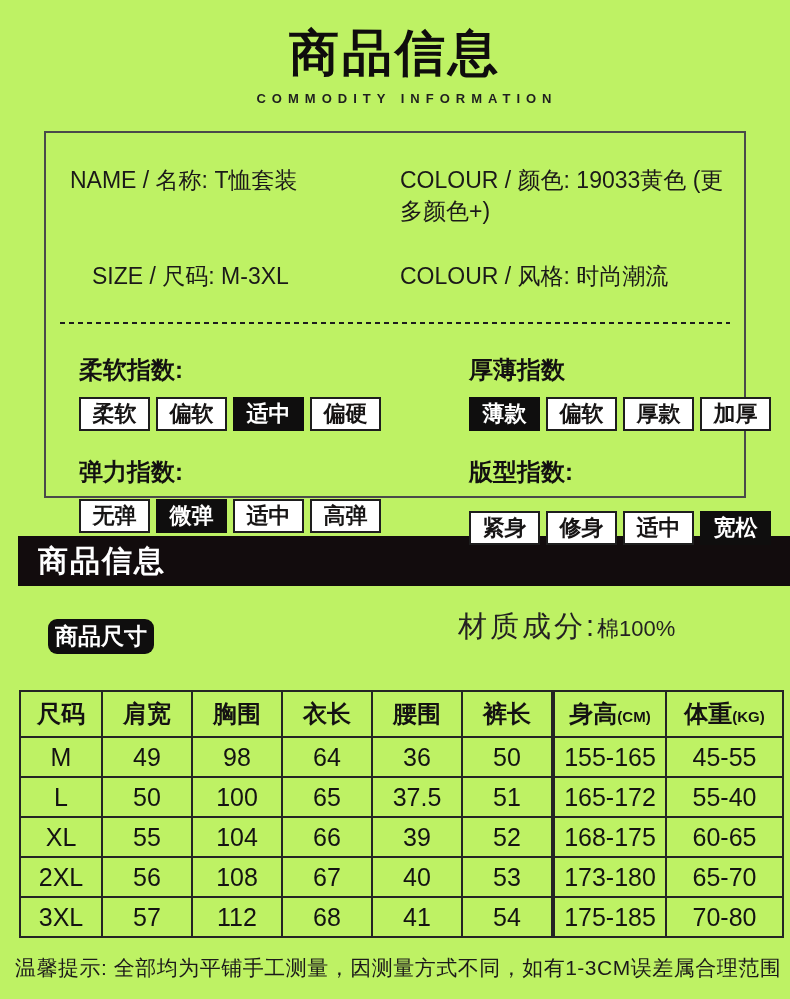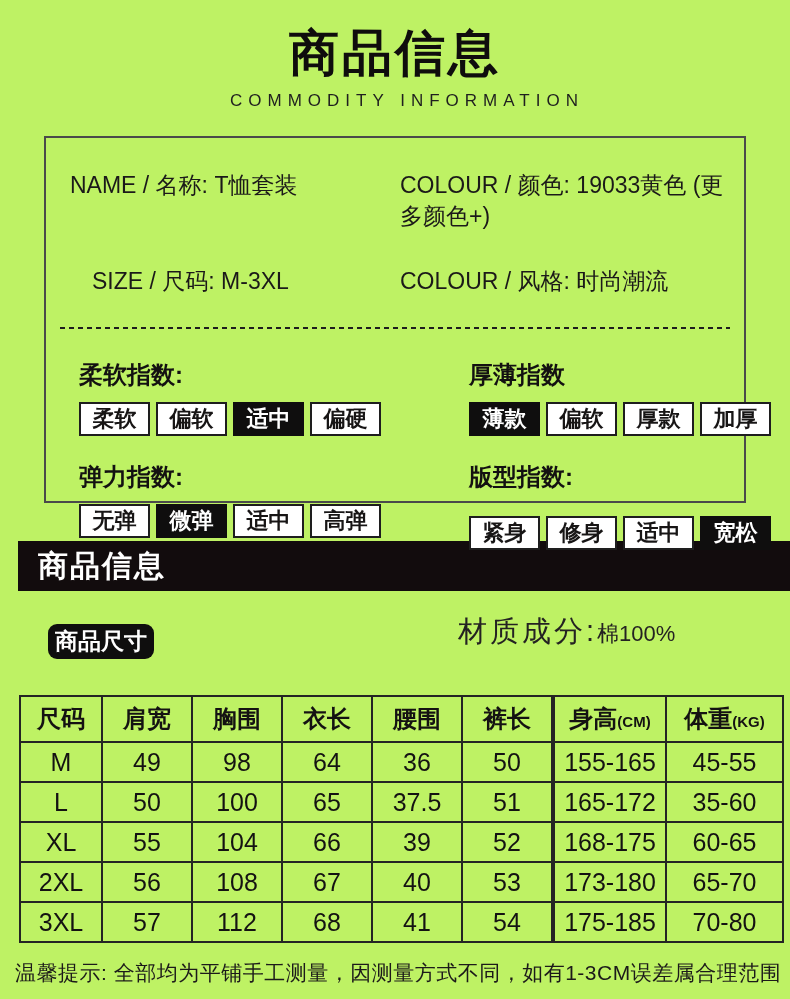--- a/index.html
+++ b/index.html
@@ -6,21 +6,21 @@
   html,body { margin:0; padding:0; background:#ffffff; }
   .page {
     width:790px; height:999px; overflow:hidden; position:relative;
     background:#bef264; color:#151313;
     font-family:"Liberation Sans","DejaVu Sans",sans-serif;
   }
 
   
   .header { text-align:center; padding-top:26px; }
   .title { margin:0; font-size:50px; line-height:1.1; font-weight:900; letter-spacing:3px; color:#0f0d0d; }
-  .subtitle { margin-top:10px; font-size:17px; font-weight:normal; letter-spacing:6px; color:#1f1f1f;margin-left:24px; }
+  .subtitle { margin-top:10px; font-size:13px; font-weight:bold; letter-spacing:6px; color:#1f1f1f;margin-left:24px; }
 
   
   .info-box {
     width:702px; height:367px; margin:25px auto 0;
     border:2px solid #4a4a4a; padding-top:32px;
   }
   .field-grid {
     display:grid; grid-template-columns:330px 1fr;
     row-gap:34px; padding-left:24px; font-size:23px; color:#1b1919;
   }
@@ -220,21 +220,21 @@
             <th><span>体重</span><span class="unit">(KG)</span></th>
           </tr>
         </thead>
       <tbody>
           <tr>
             <td>155-165</td>
             <td>45-55</td>
           </tr>
           <tr>
             <td>165-172</td>
-            <td>35-60</td>
+            <td>55-40</td>
           </tr>
           <tr>
             <td>168-175</td>
             <td>60-65</td>
           </tr>
           <tr>
             <td>173-180</td>
             <td>65-70</td>
           </tr>
           <tr>

